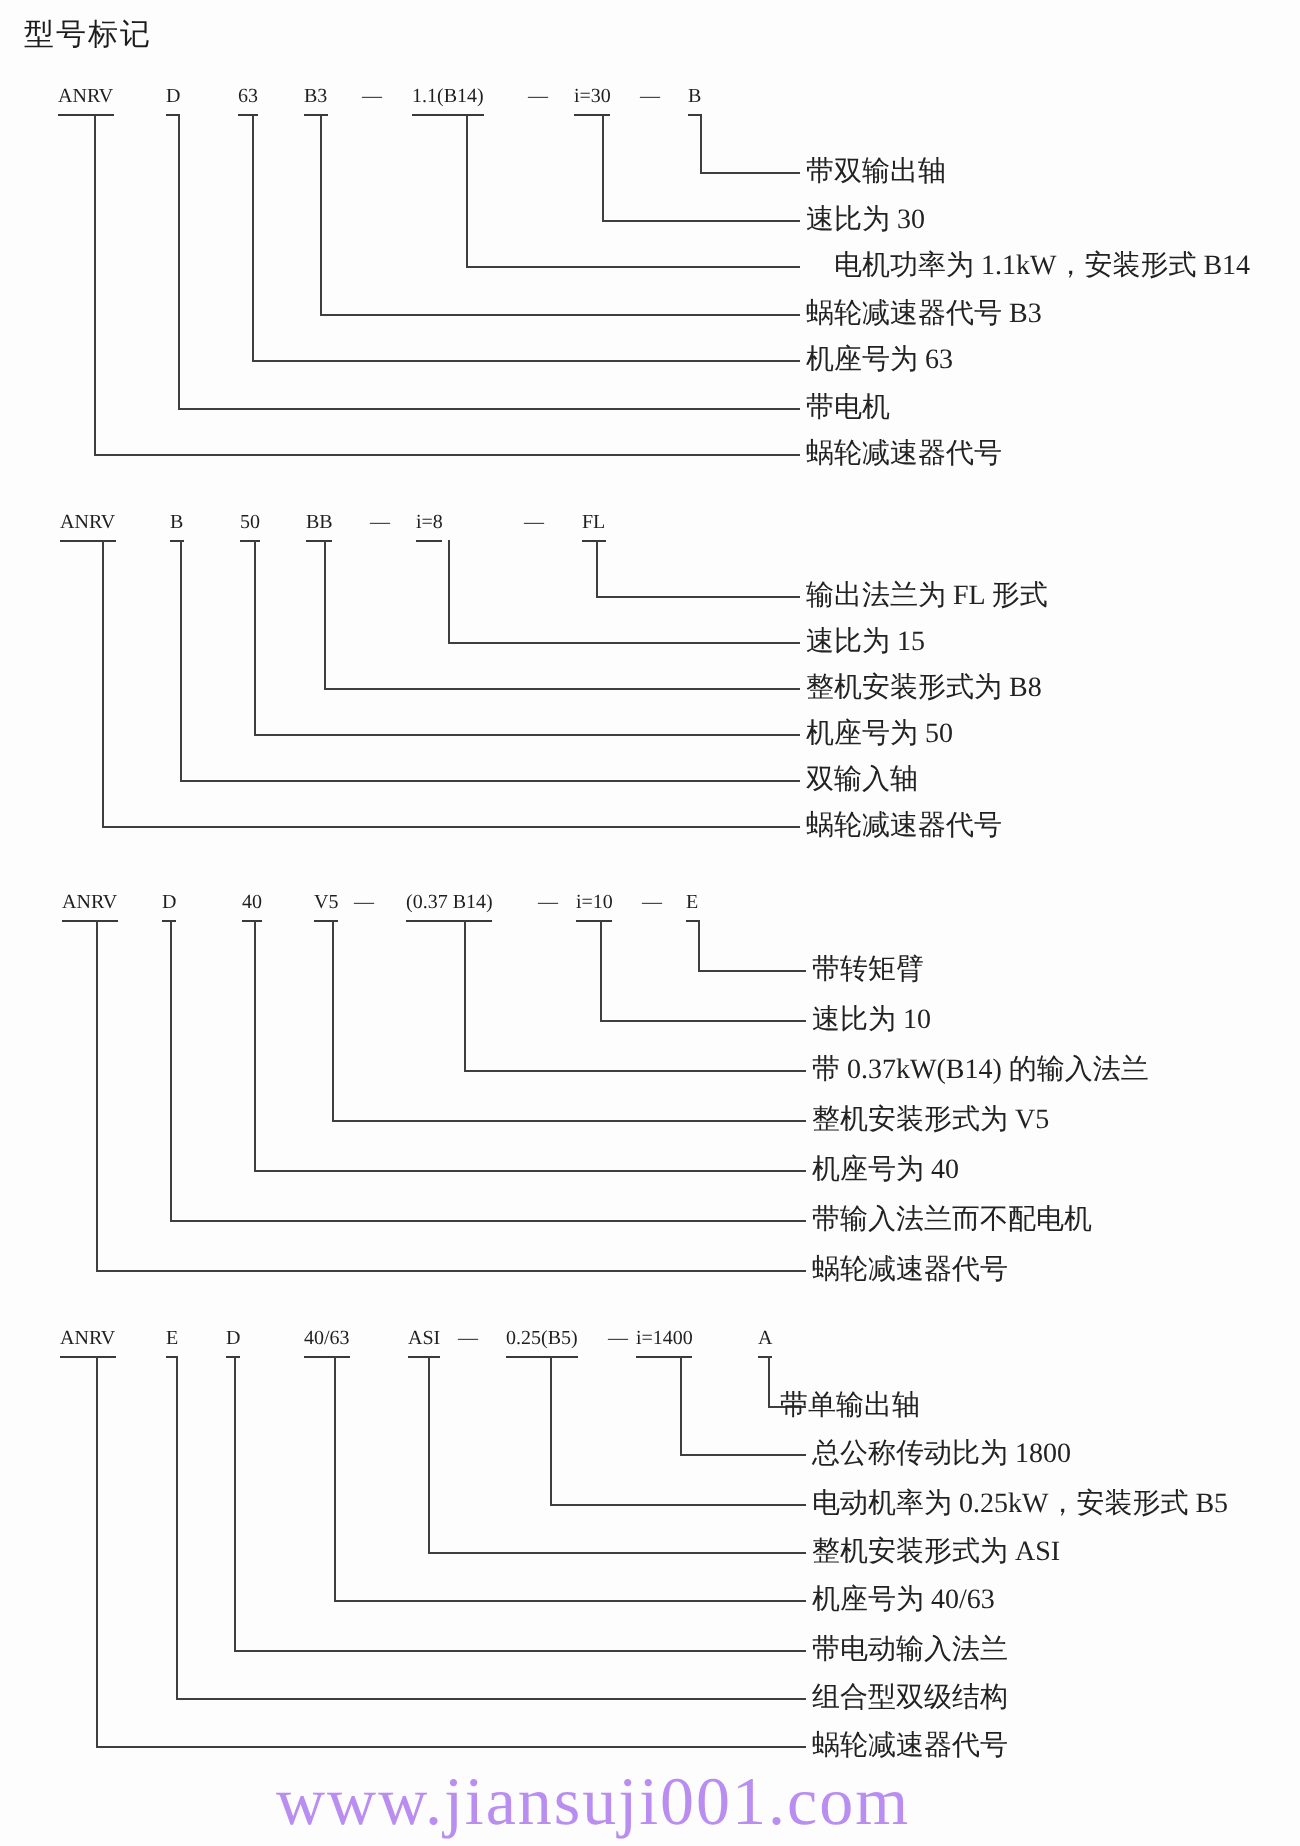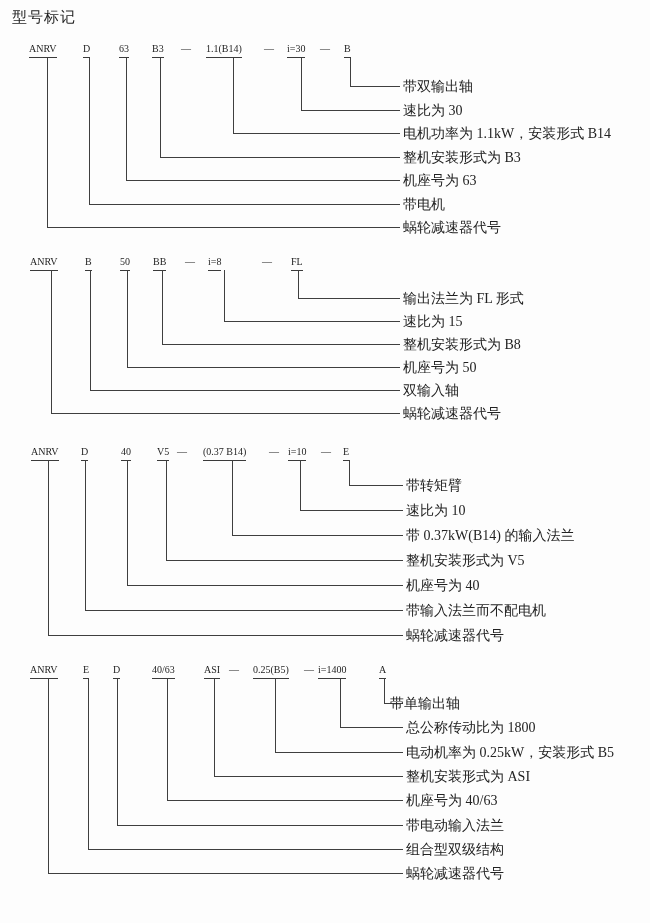--- a/index.html
+++ b/index.html
@@ -58,22 +58,22 @@
     <i class="cn" style="left:350px;top:58px;width:49px;height:28px"></i>
     <i class="cn" style="left:301px;top:58px;width:98px;height:52px"></i>
     <i class="cn" style="left:233px;top:58px;width:166px;height:75px"></i>
     <i class="cn" style="left:160px;top:58px;width:239px;height:99px"></i>
     <i class="cn" style="left:126px;top:58px;width:273px;height:122px"></i>
     <i class="cn" style="left:89px;top:58px;width:310px;height:146px"></i>
     <i class="cn" style="left:47px;top:58px;width:352px;height:169px"></i>
 
     <span class="lb" style="left:403px;top:79px">带双输出轴</span>
     <span class="lb" style="left:403px;top:103px">速比为 30</span>
-    <span class="lb" style="left:403px;top:126px">电机功率为 1.1kW，安装形式 B14</span>
-    <span class="lb" style="left:403px;top:150px">整机安装形式为 B3</span>
+    <span class="lb" style="left:417px;top:126px">电机功率为 1.1kW，安装形式 B14</span>
+    <span class="lb" style="left:403px;top:150px">蜗轮减速器代号 B3</span>
     <span class="lb" style="left:403px;top:173px">机座号为 63</span>
     <span class="lb" style="left:403px;top:197px">带电机</span>
     <span class="lb" style="left:403px;top:220px">蜗轮减速器代号</span>
   </section>
 
   <section>
     <span class="cs" style="left:30px;top:255px">ANRV</span>
     <span class="cs" style="left:85px;top:255px">B</span>
     <span class="cs" style="left:120px;top:255px">50</span>
     <span class="cs" style="left:153px;top:255px">BB</span>
@@ -150,13 +150,14 @@
     <span class="lb" style="left:390px;top:696px">带单输出轴</span>
     <span class="lb" style="left:406px;top:720px">总公称传动比为 1800</span>
     <span class="lb" style="left:406px;top:745px">电动机率为 0.25kW，安装形式 B5</span>
     <span class="lb" style="left:406px;top:769px">整机安装形式为 ASI</span>
     <span class="lb" style="left:406px;top:793px">机座号为 40/63</span>
     <span class="lb" style="left:406px;top:818px">带电动输入法兰</span>
     <span class="lb" style="left:406px;top:842px">组合型双级结构</span>
     <span class="lb" style="left:406px;top:866px">蜗轮减速器代号</span>
   </section>
 
+  <div class="wm" style="color: rgb(185, 142, 240);">www.jiansuji001.com</div>
 </div>
 
 </body></html>

